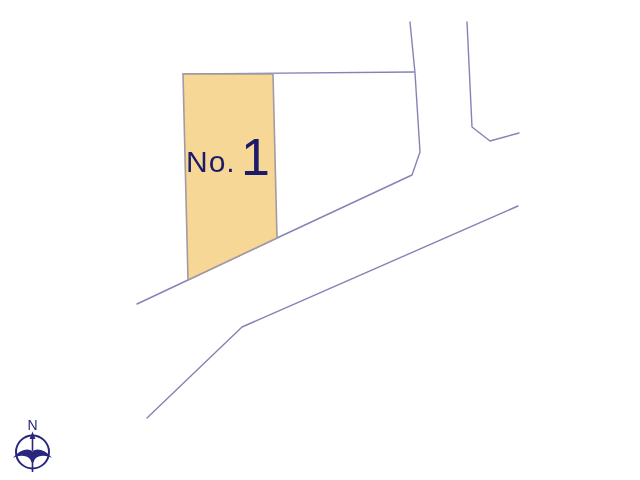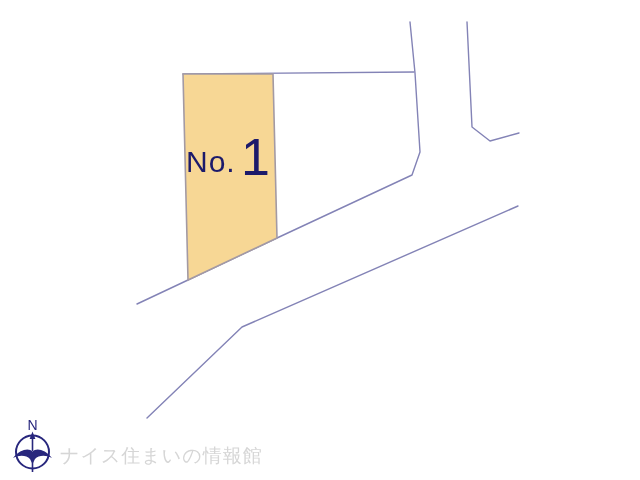--- a/index.html
+++ b/index.html
@@ -86,15 +86,14 @@
     <rect class="n-backing" x="14" y="2" width="15" height="15"></rect>
     <line x1="21.5" y1="20" x2="21.5" y2="35"></line>
     <polygon points="21.5,15.5 18.6,23 24.4,23"></polygon>
     <path d="M2,42 C9,33 18,31.5 21.5,35.5 C25,31.5 34,33 41,42
              C34,38.5 27.5,39.5 24,43 L21.5,48 L19,43
              C15.5,39.5 9,38.5 2,42 Z"></path>
     <line x1="21.5" y1="44" x2="21.5" y2="56"></line>
     <text x="21.5" y="14">N</text>
   </svg>
 
-  <div class="watermark">ナイス住まいの情報館</div>
 
 </div>
 
 </body></html>

